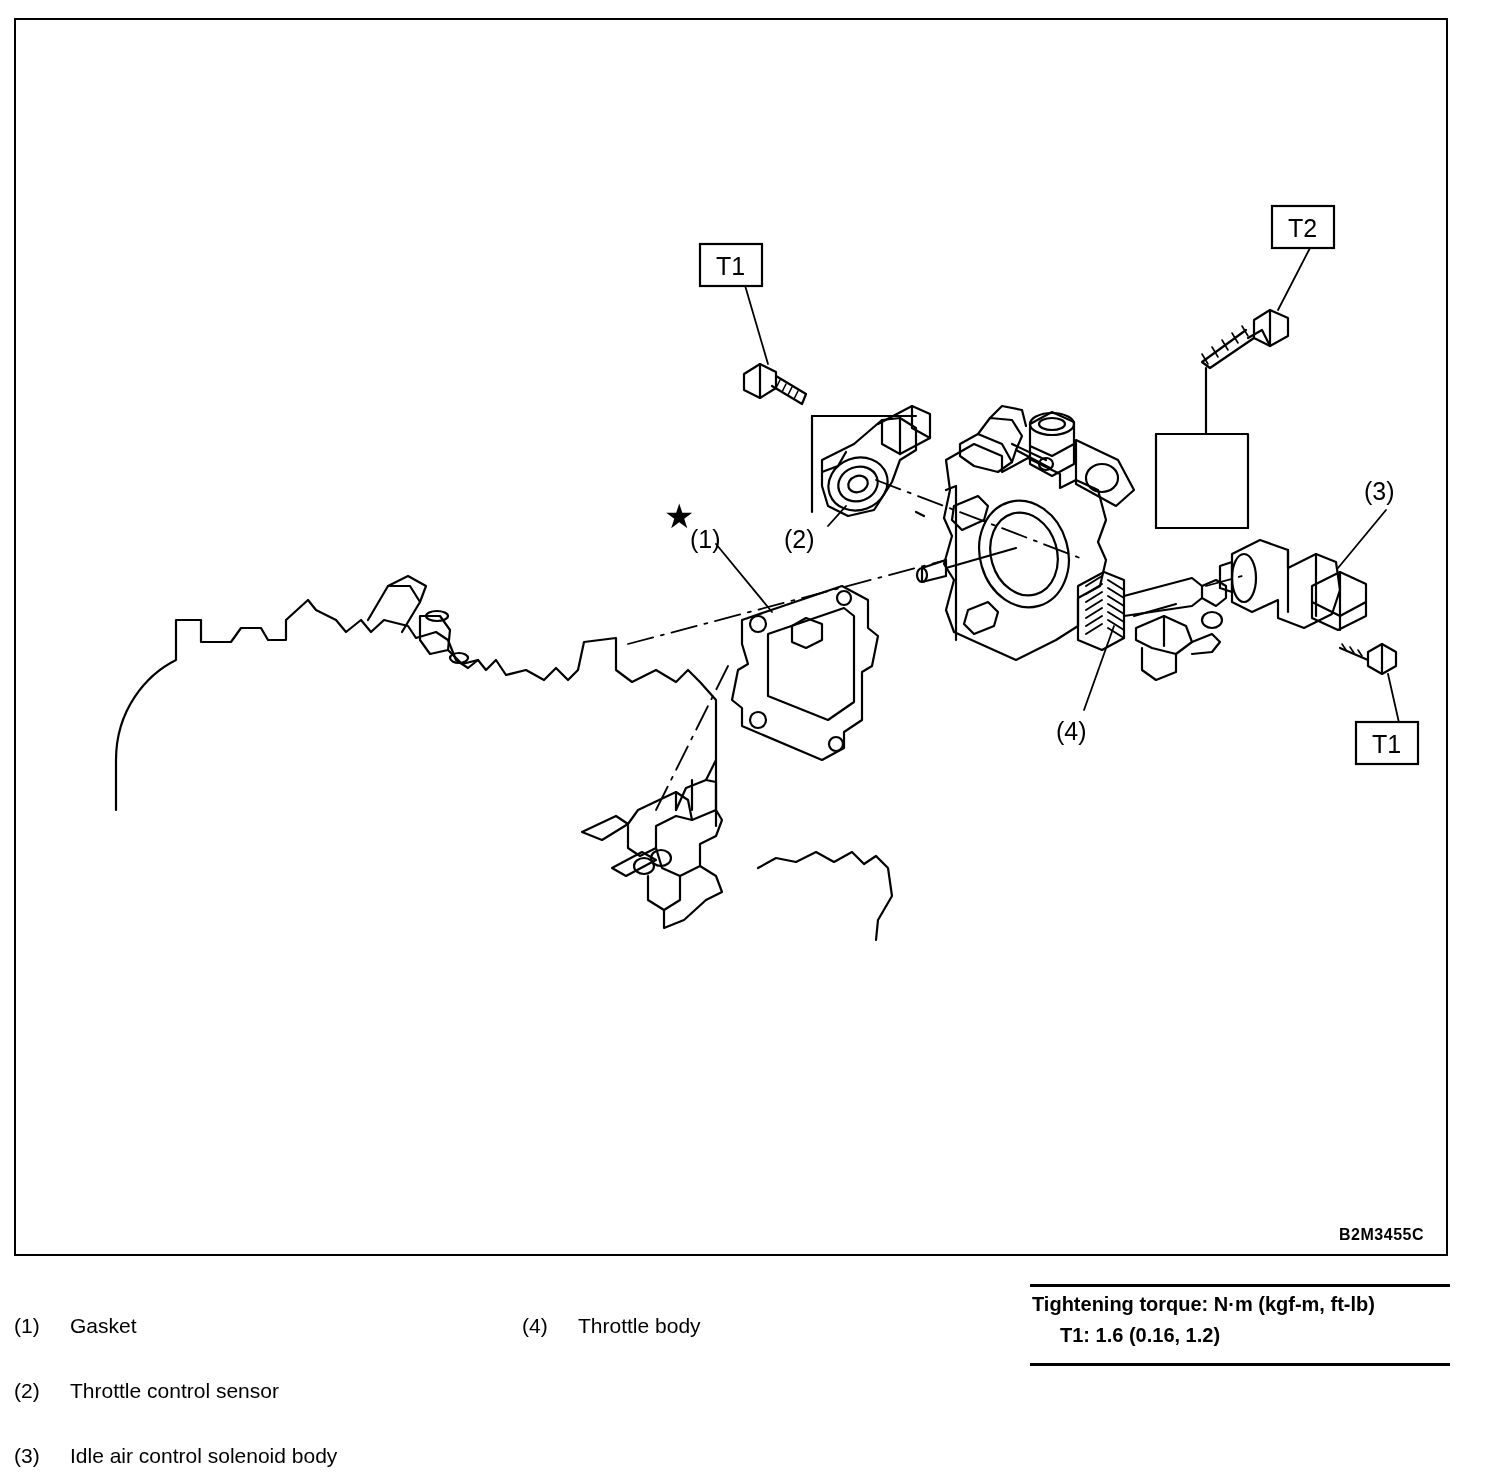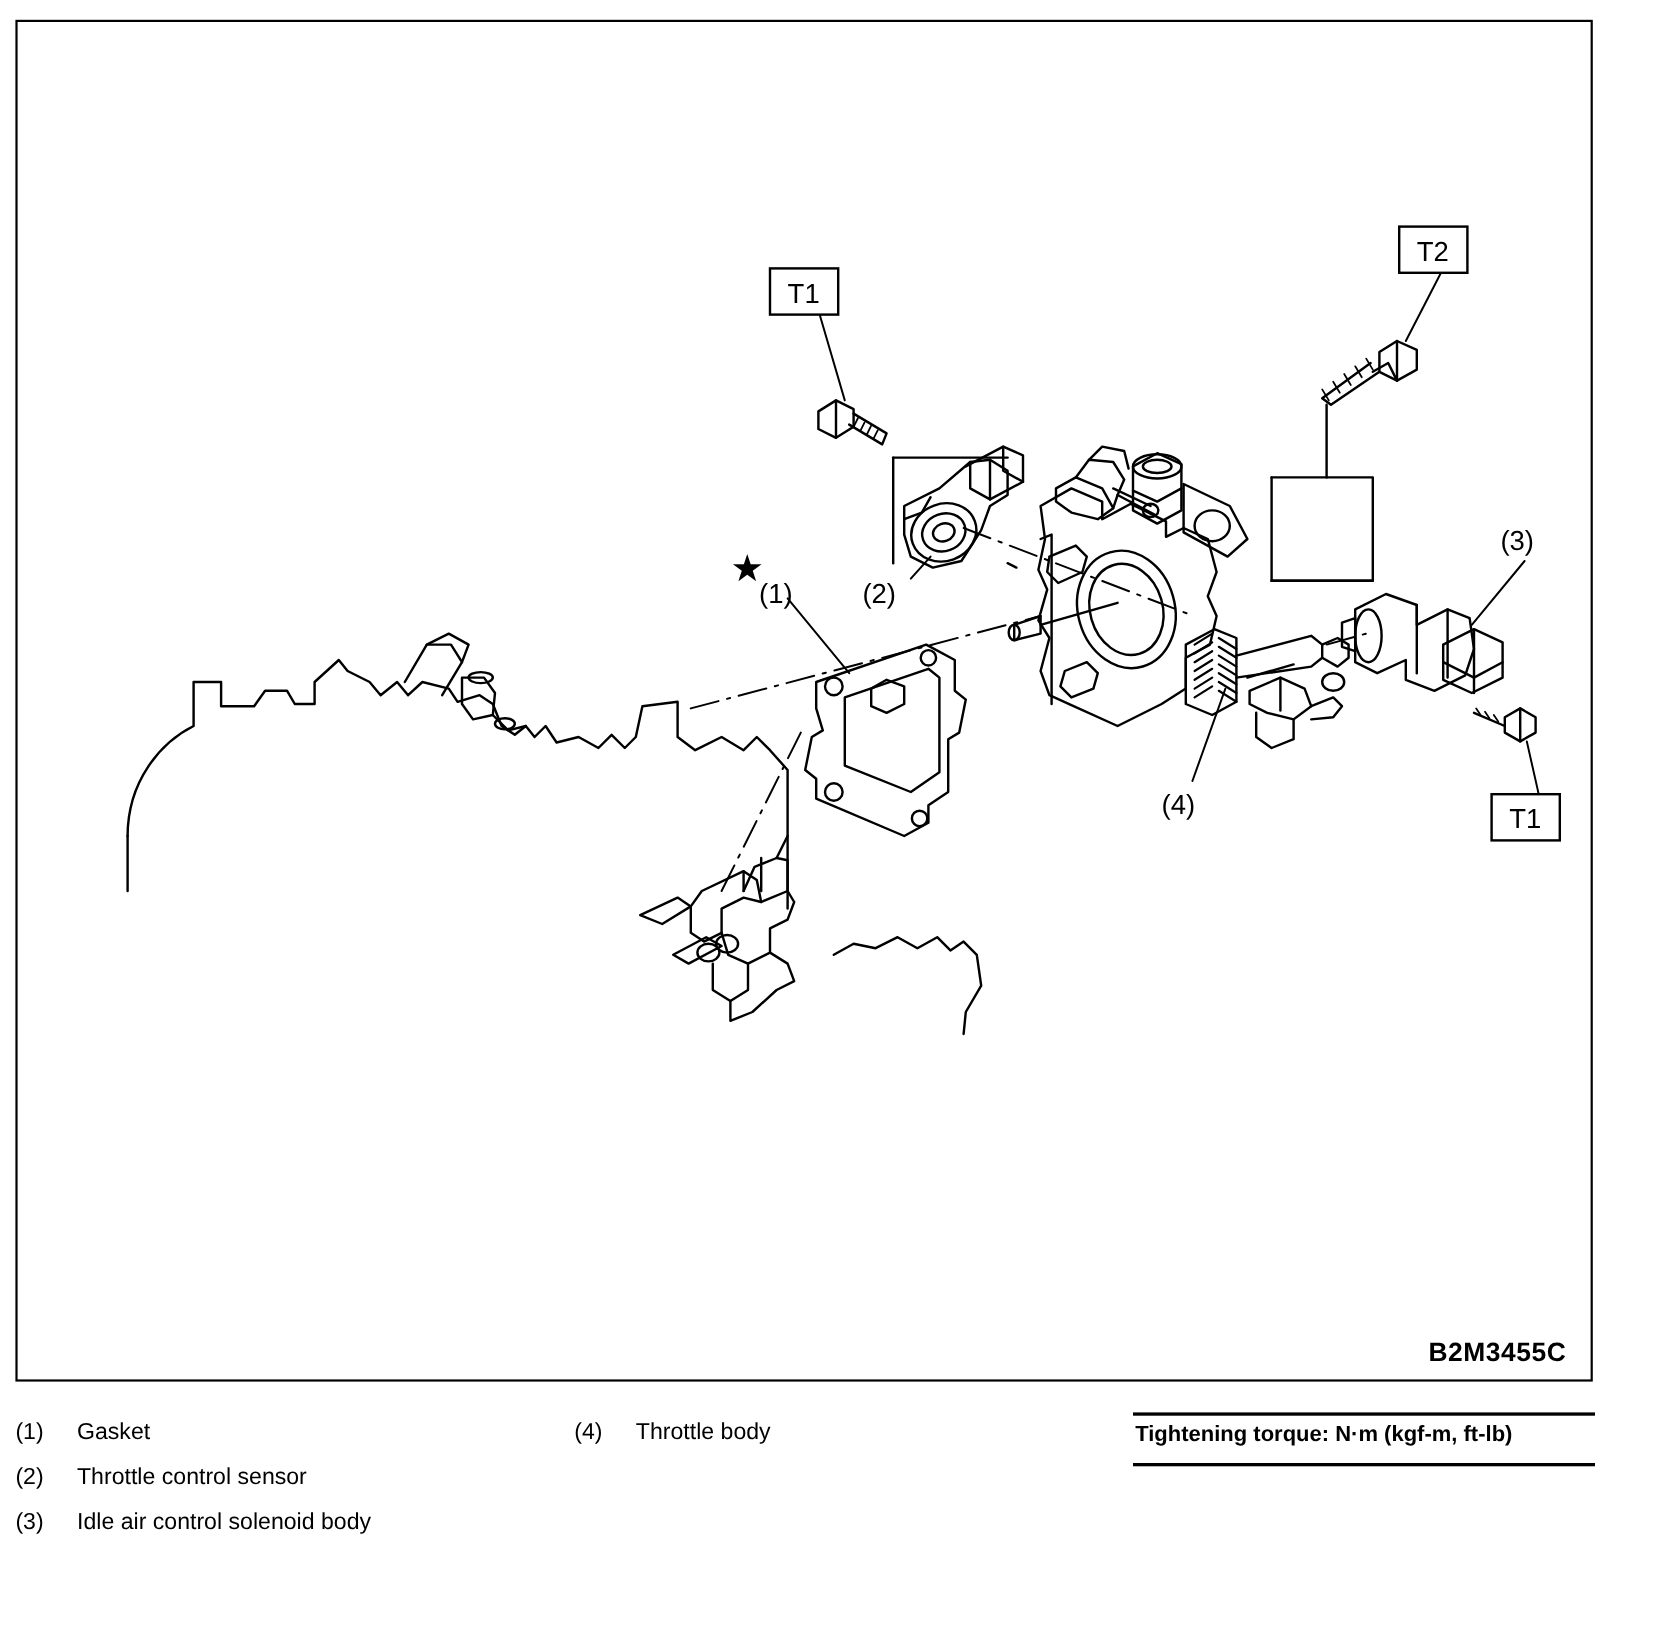--- a/index.html
+++ b/index.html
@@ -34,21 +34,21 @@
   .figure-svg {
     position: absolute;
     left: 0;
     top: 0;
   }
   
   .figure-code {
     position: absolute;
     right: 22px;
     bottom: 10px;
-    font-size: 24px;
+    font-size: 16px;
     font-weight: bold;
     letter-spacing: 0.5px;
     font-family: "Liberation Sans", sans-serif;
   }
   
   .legend {
     position: absolute;
     left: 14px;
     top: 1290px;
     width: 960px;
@@ -65,20 +65,21 @@
     align-items: baseline;
     margin-bottom: 17px;
     white-space: nowrap;
   }
   .legend-num {
     width: 56px;
     flex: 0 0 56px;
   }
   .legend-label {
     flex: 1 1 auto;
+    margin-top: 24px;
   }
   
   .torque {
     position: absolute;
     left: 1030px;
     top: 1284px;
     width: 420px;
     font-weight: bold;
     font-size: 20px;
   }
@@ -318,16 +319,17 @@
       <div class="legend-row">
         <span class="legend-num">(4)</span>
         <span class="legend-label">Throttle body</span>
       </div>
     </div>
   </div>
 
   <div class="torque">
     <div class="rule"></div>
     <div class="torque-title">Tightening torque: N·m (kgf-m, ft-lb)</div>
+    <div class="torque-line">T1: 1.6 (0.16, 1.2)</div>
     <div class="rule bottom"></div>
   </div>
 
 </div>
 
 </body></html>

